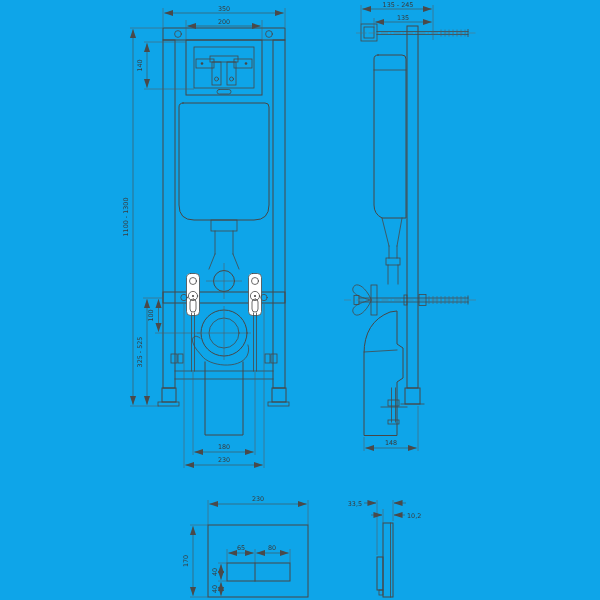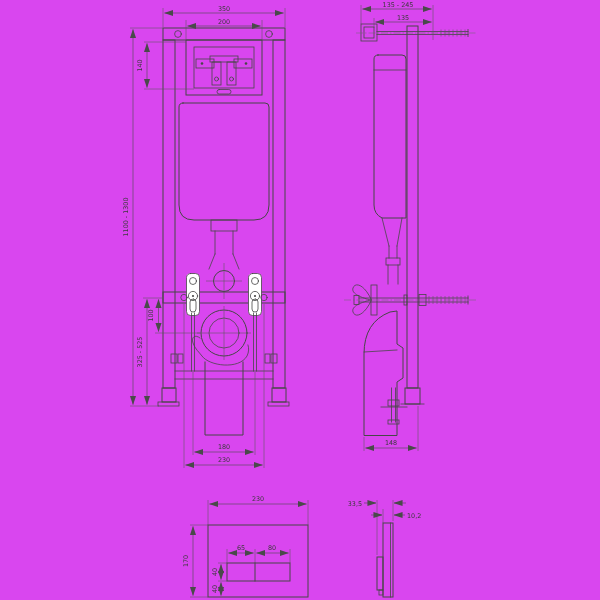--- a/index.html
+++ b/index.html
@@ -1,16 +1,16 @@
 <!DOCTYPE html>
 <html><head>
 <meta charset="utf-8">
 <style>
   html,body{margin:0;padding:0;background:#fff;}
-  .canvas{width:600px;height:600px;background:#d946ef;position:relative;overflow:hidden;
+  .canvas{width:600px;height:600px;background:#0ea5e9;position:relative;overflow:hidden;
           font-family:"DejaVu Sans", sans-serif;}
   svg{display:block;}
   .ln{stroke:#474747;stroke-width:1;fill:none;stroke-linecap:square;stroke-linejoin:miter;}
   .ln2{stroke:#474747;stroke-width:0.8;fill:none;stroke-linecap:square;}
   .fillw{fill:#ffffff;}
   .thin{stroke:#5a5a5a;stroke-width:0.55;fill:none;}
   .dimln{stroke:#4a4a4a;stroke-width:0.6;fill:none;}
   .ctr{stroke:#6a6a6a;stroke-width:0.5;fill:none;stroke-dasharray:7 2 1.5 2;}
   .dot{fill:#474747;stroke:none;}
   text.dimtxt{font-family:"DejaVu Sans", sans-serif;font-size:6.4px;fill:#3a3a3a;}

